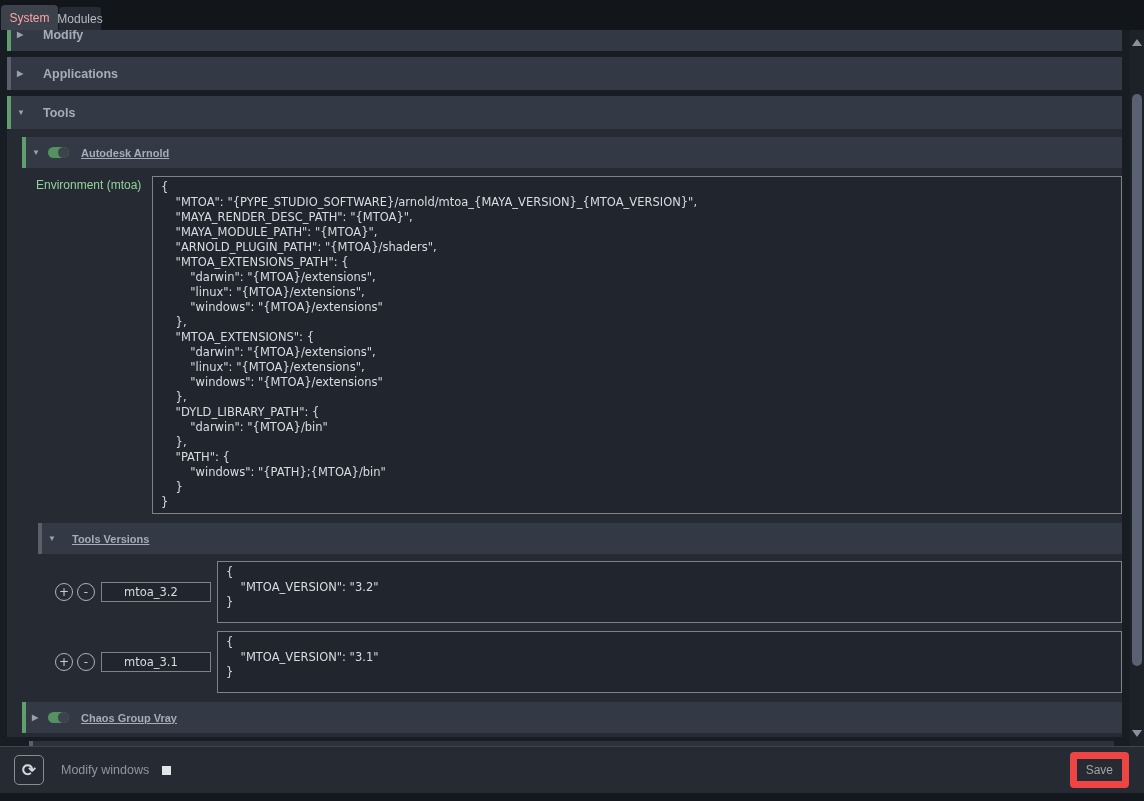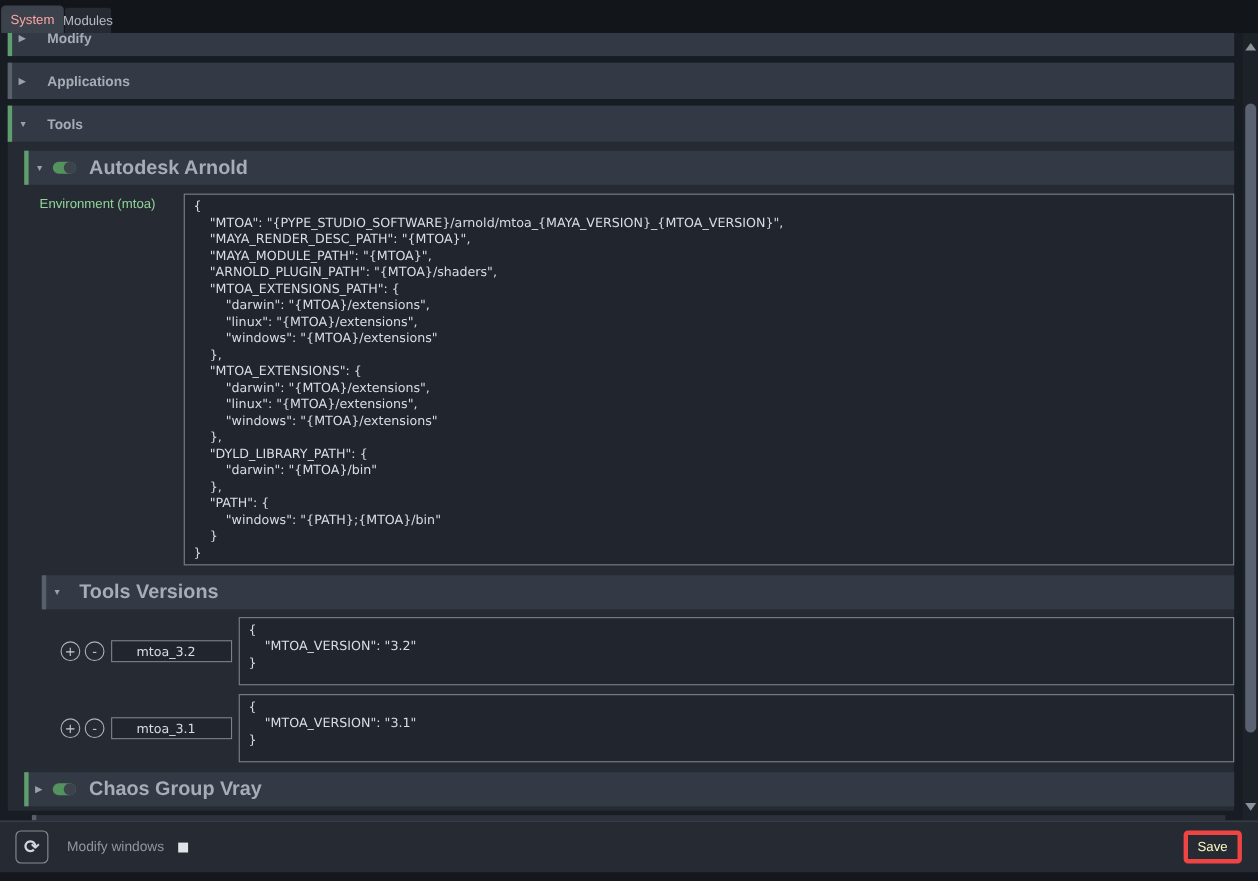--- a/index.html
+++ b/index.html
@@ -26,25 +26,25 @@
   .sec-header .lbl { margin-left:12px; font-size:12.5px; }
   .bl-green { border-left:4px solid #5f9e6e; }
   .bl-gray  { border-left:4px solid #59606b; }
   
   .tools-content { background:#262a32; padding:8px 0 4px 0; }
   .sub-header {
     height:31px; background:#343a45; display:flex; align-items:center;
     padding-left:6px; font-weight:bold; color:#a6adb6;
   }
   .sub-header .arrow { width:14px; font-size:8px; color:#9aa1ab; }
-  .sub-header .lbl { margin-left:10px; font-size:18px; }
+  .sub-header .lbl { margin-left:10px; font-size:11px;text-decoration:underline; }
   .toggle { position:relative; width:21px; height:11px; border-radius:6px; background:#549260; margin:0 2px; }
   .toggle .knob { position:absolute; right:0; top:0; width:11px; height:11px; border-radius:50%; background:#3c434b; }
   .arnold-header { margin-left:15px; }
-  .env-row { display:flex; margin:8px 0 0 29px;gap:15px; }
+  .env-row { display:flex; margin:8px 0 0 29px; }
   .env-label { width:116px; padding-top:2px; color:#91d49a; font-size:12px; }
   textarea, input[type=text] {
     background:#21252d; border:1px solid #7d838c; color:#d9dde2;
     font-family:"DejaVu Sans", sans-serif; font-size:11.5px; outline:none;
   }
   textarea { line-height:15px; padding:3px 8px; resize:none; overflow:hidden; white-space:pre; }
   .env-json { flex:1; height:338px; }
   .versions-header { margin:9px 0 0 31px; }
   .ver-row { display:flex; align-items:center; margin:7px 0 0 48px; }
   .ver-row + .ver-row { margin-top:8px; }
@@ -65,22 +65,22 @@
   .sb-down { bottom:9px; border-top:7px solid #8a919b; }
   .sb-thumb { position:absolute; left:2px; top:64px; width:10px; height:572px; background:#5a6170; border-radius:5px; }
   
   .footer { position:absolute; left:0; top:746px; width:1144px; height:47px;
             background:#262b33; border-top:1px solid #3f4550; display:flex; align-items:center; }
   .refresh-btn { margin-left:14px; width:30px; height:30px; border:1px solid #878d96; border-radius:5px;
                  background:transparent; color:#d3d7dd; font-size:17px; font-weight:bold; line-height:26px;
                  text-align:center; cursor:pointer; font-family:"DejaVu Sans", sans-serif; padding:0; }
   .modify-label { margin-left:17px; color:#8f969f; font-size:12.5px; }
   .modify-checkbox { margin-left:13px; width:9px; height:9px; background:#e2e5e8; cursor:pointer; }
-  .save-btn { margin-left:auto; margin-right:15px; padding:4px 9px; border:4px solid #ef4444; border-radius:4px;
-              background:transparent; color:#fef9c3; font-size:12px; cursor:pointer;
+  .save-btn { margin-left:auto; margin-right:15px; padding:4px 9px; border:7px solid #ef4444; border-radius:4px;
+              background:transparent; color:#a3a3a3; font-size:12px; cursor:pointer;
               font-family:"Liberation Sans", sans-serif; }
 </style>
 </head>
 <body>
 
 <div class="app">
 
   <div class="tabbar">
     <div class="tab active">System</div>
     <div class="tab inactive">Modules</div>

